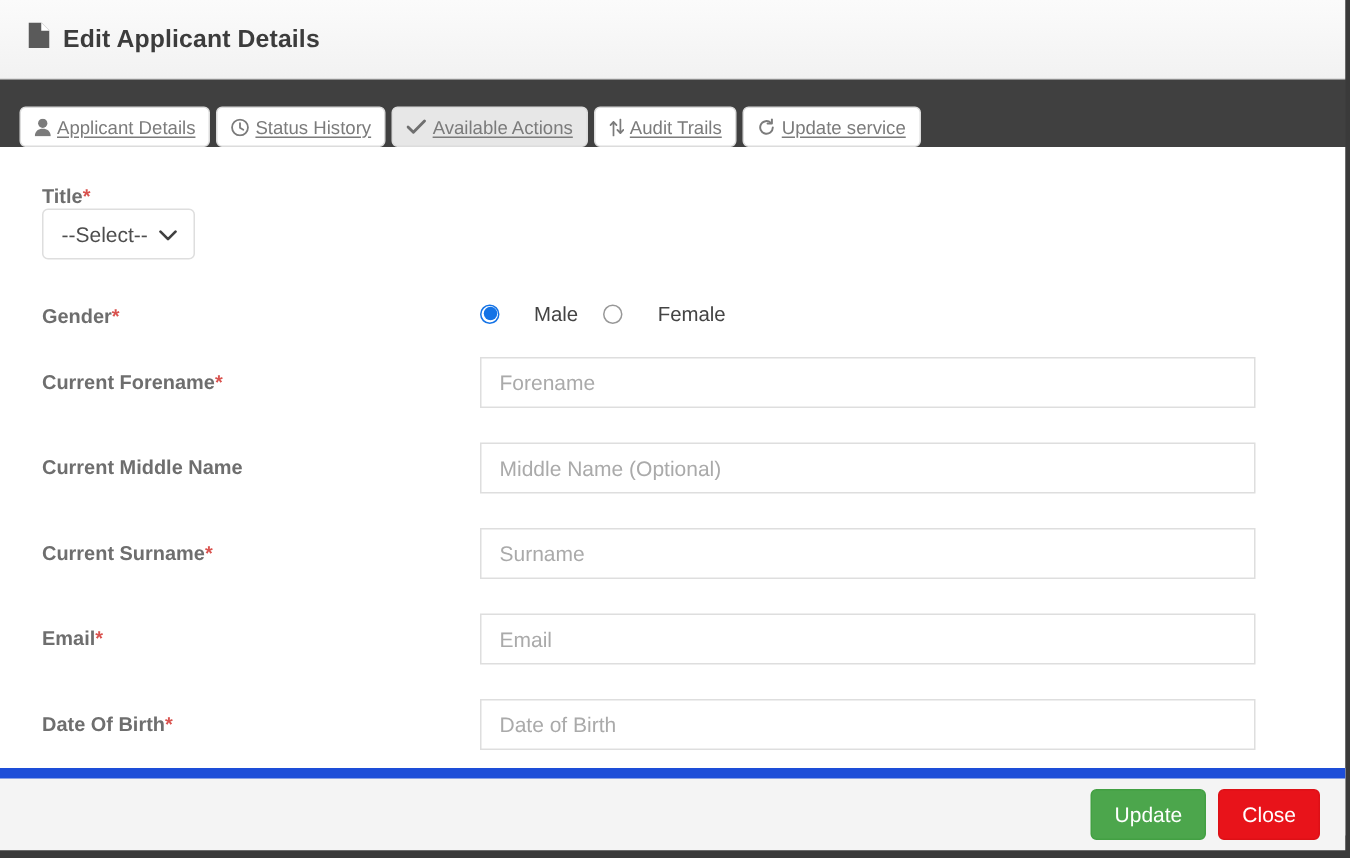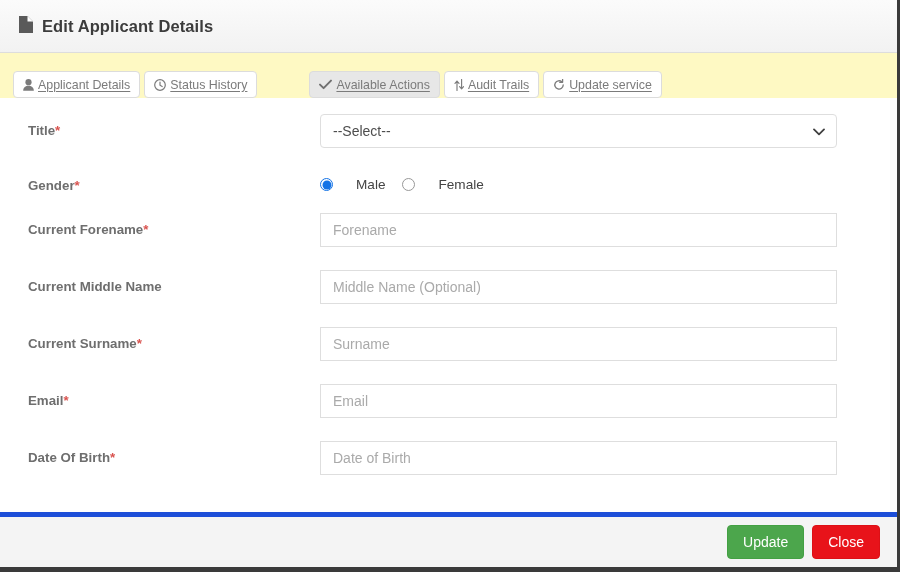--- a/index.html
+++ b/index.html
@@ -8,21 +8,21 @@
     width: 900px; height: 572px;
     background: #ffffff;
     font-family: "Liberation Sans", sans-serif;
     -webkit-font-smoothing: antialiased;
   }
 
   .modal {
     position: relative;
     width: 900px;
     height: 572px;
-    background: #fef9c3;
+    background: #404040;
     border-right: 3px solid #3a3a3a;
     border-bottom: 5px solid #3a3a3a;
     overflow: hidden;
   }
 
   
   .modal-header {
     height: 53px;
     background: linear-gradient(to bottom, #fbfbfb 0%, #f2f2f2 100%);
     border-bottom: 1px solid #dddddd;
@@ -57,42 +57,41 @@
     border-radius: 4px;
     background: #ffffff;
     color: #7b7b7b;
     font-size: 12.4px;
     cursor: pointer;
     white-space: nowrap;
   }
   .tab.active {
     background: #e7e7e7;
     border-color: #dcdcdc;
-    margin-left: 48px;
   }
   .tab .tab-label {
     text-decoration: underline;
     text-underline-offset: 2px;
   }
   .tab svg { display: block; flex: none; }
 
   
   .modal-body {
     padding: 16px 0 0 0;
     height: 459px;
     background: #fff;
   }
   .form-row {
     display: flex;
     align-items: flex-start;
     padding: 0 60px 0 28px;
     margin-bottom: 23px;
   }
   .form-row.gender-row { margin-bottom: 19px; }
-  .form-row.title-row  { margin-bottom: 27px; }
+  .form-row.title-row  { margin-bottom: 27px; flex-direction: column; }
 
   .form-label {
     width: 292px;
     flex: none;
     font-size: 13.3px;
     font-weight: bold;
     color: #6e6e6e;
     line-height: 1.2;
     padding-top: 9px;
   }
@@ -178,21 +177,21 @@
     color: #444444;
   }
 
   
   .modal-footer {
     position: absolute;
     left: 0; right: 0;
     bottom: 0;
     height: 55px;
     background: #f4f4f4;
-    border-top: 5px solid #1d4ed8;
+    border-top: 7px solid #1d4ed8;
     display: flex;
     align-items: center;
     justify-content: flex-end;
     padding-right: 17px;
     gap: 8px;
   }
   .btn {
     height: 34px;
     padding: 0 15px;
     border-radius: 4px;

